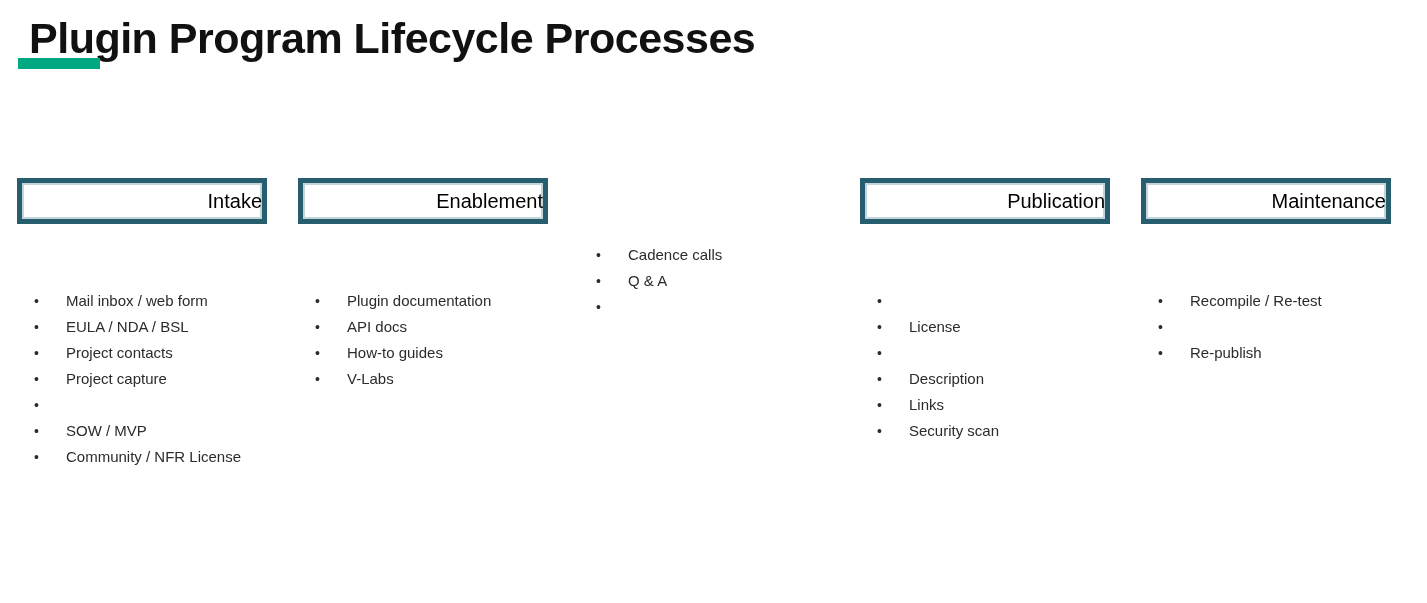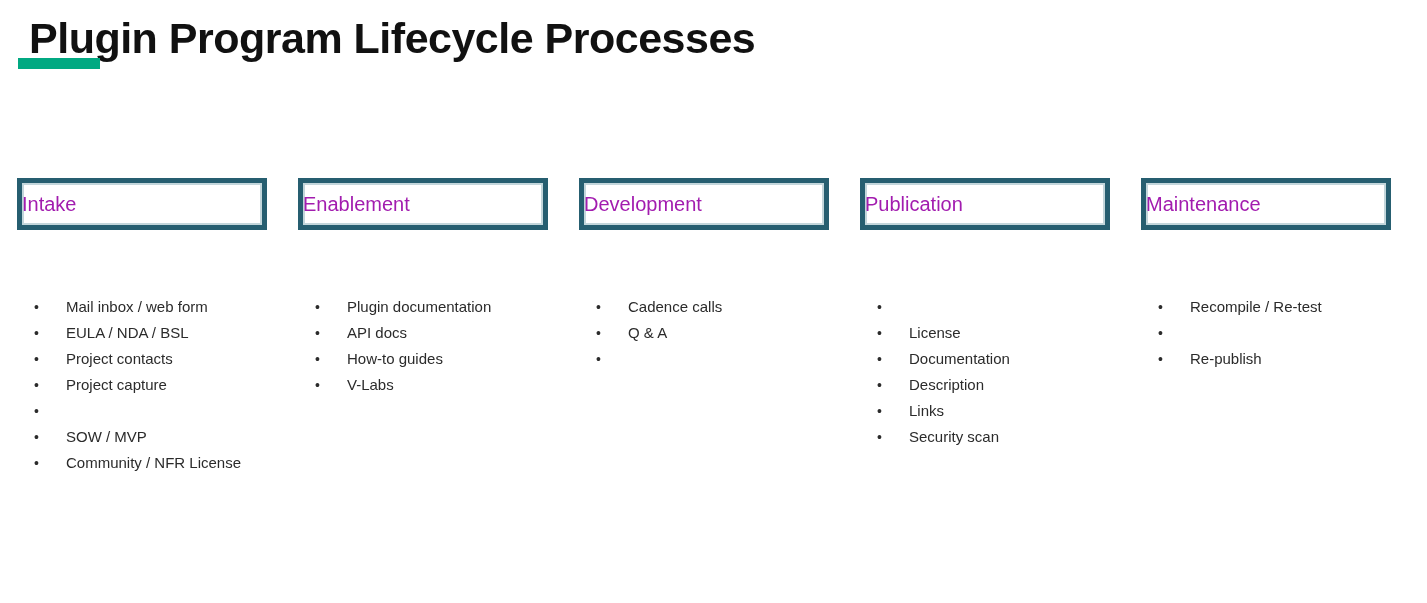--- a/index.html
+++ b/index.html
@@ -38,30 +38,30 @@
     display: flex;
     gap: 31px;
   }
   .stage-column {
     width: 250px;
     display: flex;
     flex-direction: column;
   }
   .stage-header-box {
     box-sizing: border-box;
-    height: 52px;
+    height: 46px;
     background: #ffffff;
     border: 5px solid #265e70;
     box-shadow: inset 0 0 0 2px #c3d6db;
     display: flex;
     align-items: center;
-    justify-content: flex-start;
+    justify-content: flex-end;
     font-size: 20px;
     font-weight: 400;
-    color: #a21caf;
+    color: #000000;
   }
   .bullet-list {
     list-style: none;
     margin: 64px 0 0 0;
     padding: 0 0 0 17px;
   }
   .bullet-list li {
     display: flex;
     align-items: flex-start;
     font-size: 15px;
@@ -139,23 +139,20 @@
           <span class="item-label">How-to guides</span>
         </li>
       <li>
           <span class="bullet-dot">•</span>
           <span class="item-label">V-Labs</span>
         </li>
     </ul>
   </div>
 
   <div class="stage-column">
-    <div class="stage-header-box">
-      <span>Development</span>
-    </div>
     <ul class="bullet-list">
       <li>
           <span class="bullet-dot">•</span>
           <span class="item-label">Cadence calls</span>
         </li>
       <li>
           <span class="bullet-dot">•</span>
           <span class="item-label">Q &amp; A</span>
         </li>
       <li>
@@ -171,21 +168,20 @@
     <ul class="bullet-list">
       <li>
           <span class="bullet-dot">•</span>
         </li>
       <li>
           <span class="bullet-dot">•</span>
           <span class="item-label">License</span>
         </li>
       <li>
           <span class="bullet-dot">•</span>
-          <span class="item-label">Documentation</span>
         </li>
       <li>
           <span class="bullet-dot">•</span>
           <span class="item-label">Description</span>
         </li>
       <li>
           <span class="bullet-dot">•</span>
           <span class="item-label">Links</span>
         </li>
       <li>

